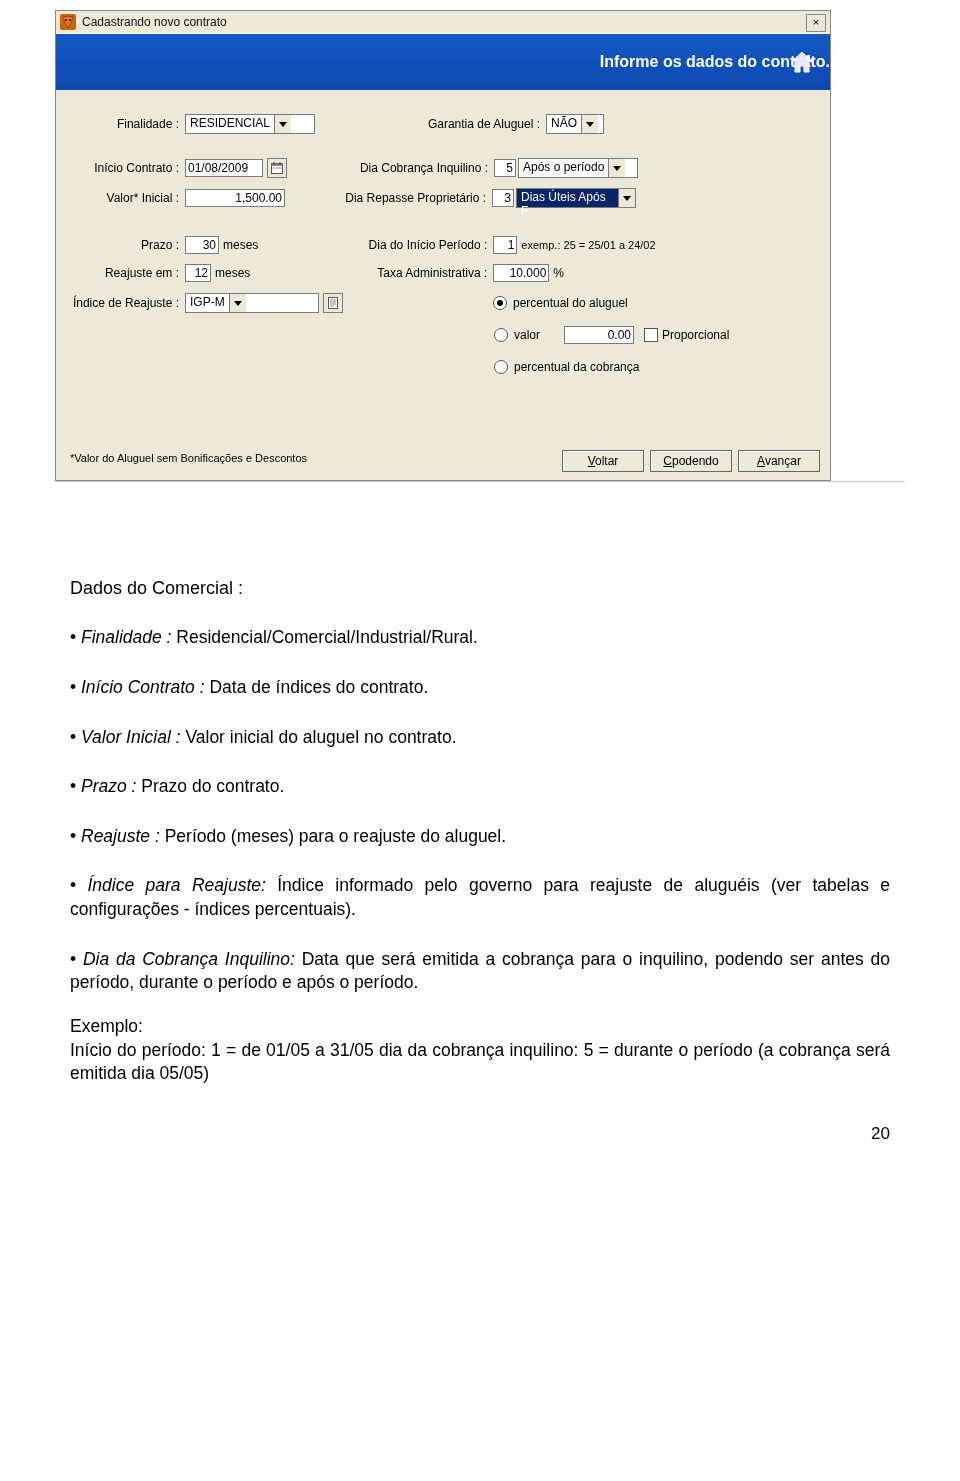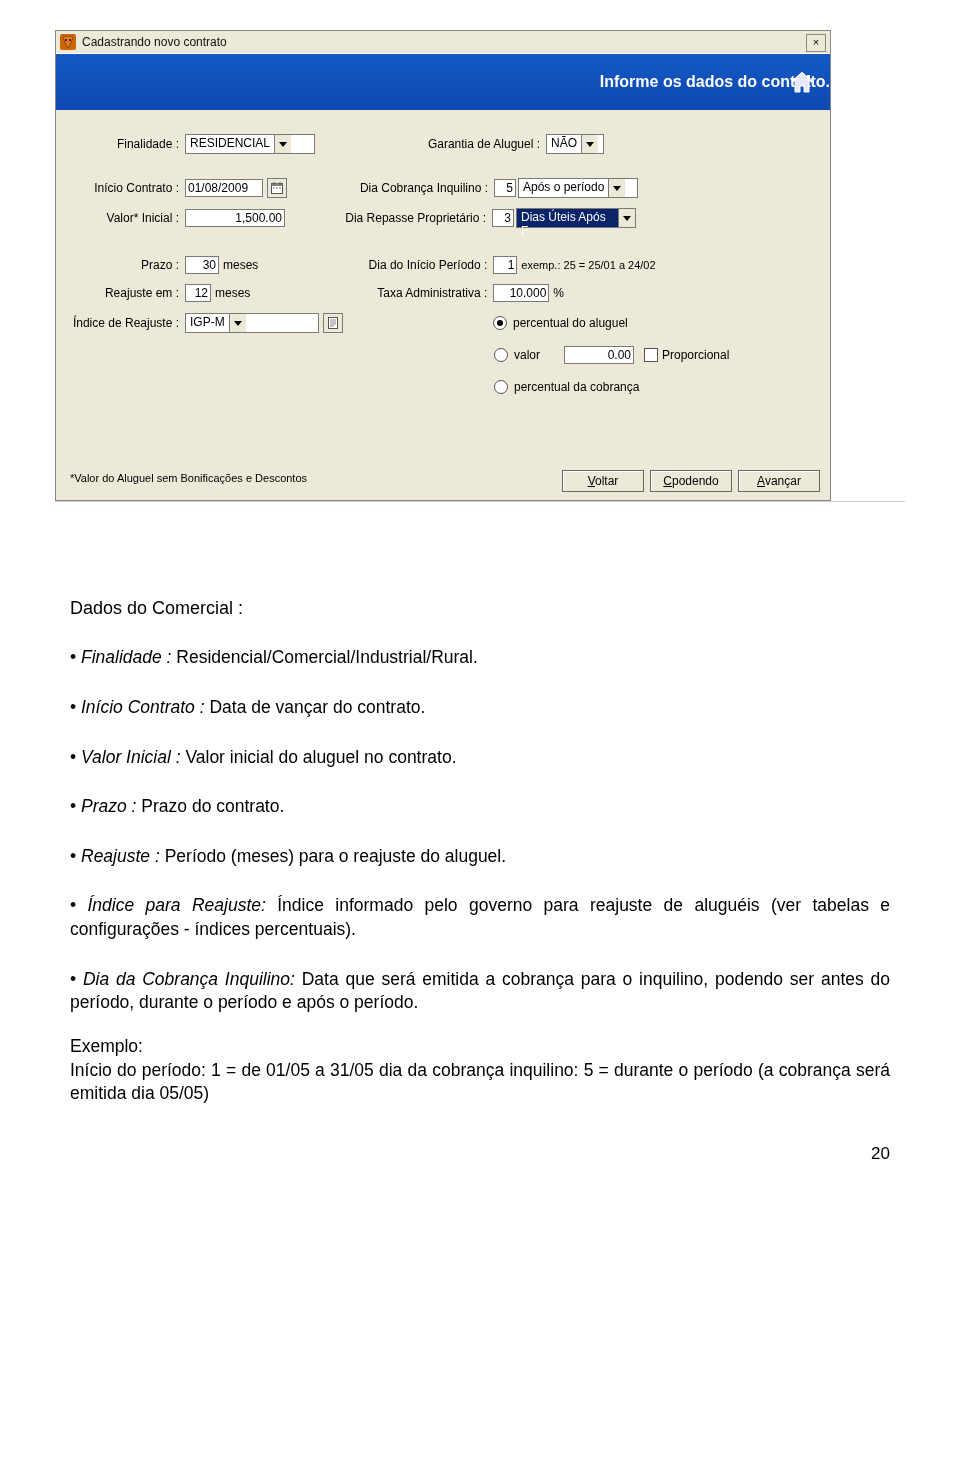--- a/index.html
+++ b/index.html
@@ -11,21 +11,20 @@
   }
   .page { width: 960px; position: relative; }
   .shot-wrap { padding: 10px 55px 0 55px; }
   .window {
     border: 1px solid #888;
     background: #1d4ed8;
     width: 774px;
     font-family: "Tahoma", Arial, sans-serif;
     font-size: 12px;
     color: #000;
-    margin-top: 20px;
   }
   .titlebar {
     background: #ece9d8;
     height: 22px;
     display: flex;
     align-items: center;
     padding: 0 4px;
     border-bottom: 1px solid #fff;
     position: relative;
   }
@@ -338,21 +337,21 @@
 
       </div>
     </div>
     <div class="sep"></div>
   </div>
 
   <div class="doc">
     <h3>Dados do Comercial :</h3>
     <ul>
       <li><i>Finalidade :</i><span> Residencial/Comercial/Industrial/Rural.</span></li>
-      <li><i>Início Contrato :</i><span> Data de vançar do contrato.</span></li>
+      <li><i>Início Contrato :</i><span> Data de índices do contrato.</span></li>
       <li><i>Valor Inicial :</i><span> Valor inicial do aluguel no contrato.</span></li>
       <li><i>Prazo :</i><span> Prazo do contrato.</span></li>
       <li><i>Reajuste :</i><span> Período (meses) para o reajuste do aluguel.</span></li>
       <li><i>Índice para Reajuste:</i><span> Índice informado pelo governo para reajuste de aluguéis (ver tabelas e configurações - índices percentuais).</span></li>
       <li><i>Dia da Cobrança Inquilino:</i><span> Data que será emitida a cobrança para o inquilino, podendo ser antes do período, durante o período e após o período.</span></li>
     </ul>
     <div style="margin-top:-6px">
       <span>Exemplo:</span><br>
       <span>Início do período: 1 = de 01/05 a 31/05  dia da cobrança inquilino: 5 = durante o período (a cobrança será emitida dia 05/05)</span>
     </div>

